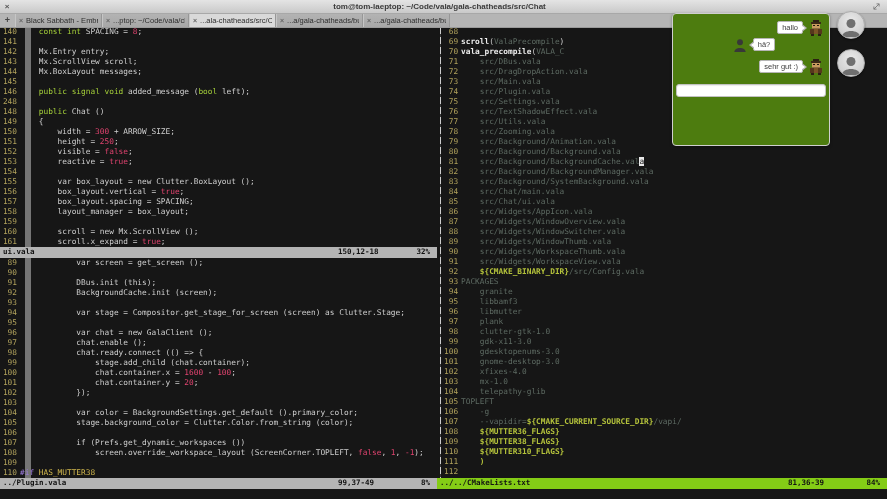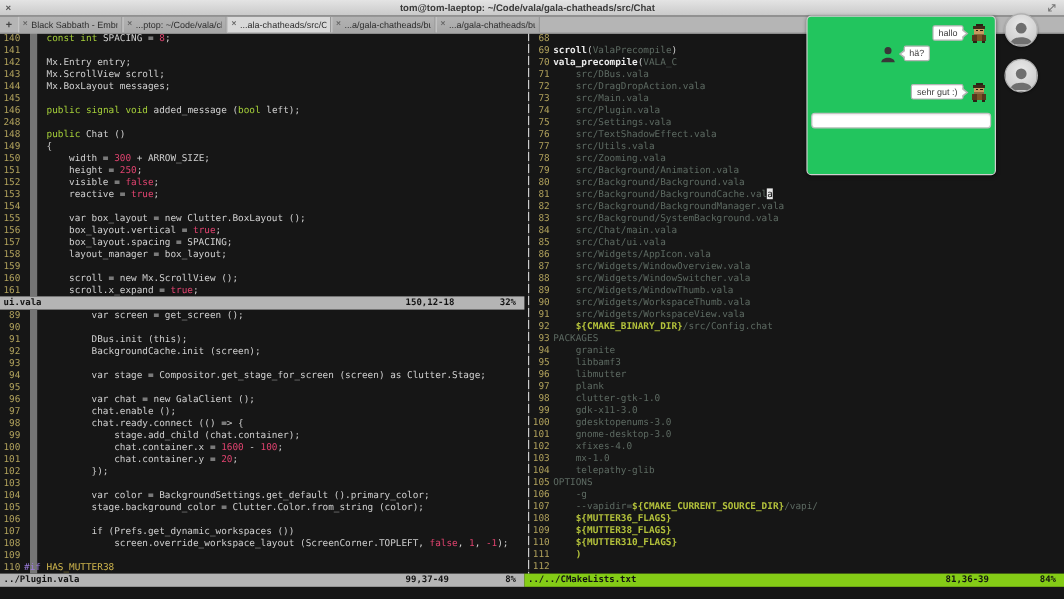--- a/index.html
+++ b/index.html
@@ -47,28 +47,28 @@
     display:flex;align-items:flex-start;font:bold 7.5px "DejaVu Sans Mono",monospace;padding:0 3px;box-sizing:border-box}
   .sbar.active{background:#84cc16}
   .sbar .file{flex:1;white-space:nowrap;overflow:hidden}
   .sbar .pos{width:62px}
   .sbar .pct{width:30px;text-align:right;padding-right:4px}
   .sb-lt{left:0;top:220px;width:437px}
   .sb-lb{left:0;top:451px;width:437px}
   .sb-r{left:437px;top:451px;width:450px}
 
   
-  .chatpanel{position:absolute;left:672px;top:13px;width:158px;height:133px;background:#22c55e;
+  .chatpanel{position:absolute;left:672px;top:13px;width:158px;height:133px;background:#4d7c0f;
     border:1px solid #cfcfcf;border-radius:4px;box-sizing:border-box;z-index:30;
     box-shadow:0 1px 3px rgba(0,0,0,.35);font-family:"Liberation Sans",sans-serif}
   .msgrow{display:flex;align-items:center;min-height:17px}
   .msgrow.right{justify-content:flex-end;padding-right:6px}
   .msgrow.left{justify-content:center;padding-left:6px}
   .msgrow:nth-child(1){margin-top:5px}
-  .msgrow:nth-child(3){margin-top:15px}
+  .msgrow:nth-child(3){margin-top:5px}
   .bubble{position:relative;background:#fff;border:1px solid #b5b5b5;border-radius:2px;
     padding:1px 4px;font-size:7.5px;color:#3d3d3d;white-space:nowrap}
   .bubble.r::before{content:"";position:absolute;right:-5px;top:50%;margin-top:-4px;
     border-left:5px solid #b5b5b5;border-top:4px solid transparent;border-bottom:4px solid transparent}
   .bubble.r::after{content:"";position:absolute;right:-3px;top:50%;margin-top:-3px;
     border-left:4px solid #fff;border-top:3px solid transparent;border-bottom:3px solid transparent}
   .bubble.l::before{content:"";position:absolute;left:-5px;top:50%;margin-top:-4px;
     border-right:5px solid #b5b5b5;border-top:4px solid transparent;border-bottom:4px solid transparent}
   .bubble.l::after{content:"";position:absolute;left:-3px;top:50%;margin-top:-3px;
     border-right:4px solid #fff;border-top:3px solid transparent;border-bottom:3px solid transparent}
@@ -203,34 +203,34 @@
       <div class="vrow"><span class="lnum"> 82</span><span><span class="c-m">    src/Background/BackgroundManager.vala</span></span></div>
       <div class="vrow"><span class="lnum"> 83</span><span><span class="c-m">    src/Background/SystemBackground.vala</span></span></div>
       <div class="vrow"><span class="lnum"> 84</span><span><span class="c-m">    src/Chat/main.vala</span></span></div>
       <div class="vrow"><span class="lnum"> 85</span><span><span class="c-m">    src/Chat/ui.vala</span></span></div>
       <div class="vrow"><span class="lnum"> 86</span><span><span class="c-m">    src/Widgets/AppIcon.vala</span></span></div>
       <div class="vrow"><span class="lnum"> 87</span><span><span class="c-m">    src/Widgets/WindowOverview.vala</span></span></div>
       <div class="vrow"><span class="lnum"> 88</span><span><span class="c-m">    src/Widgets/WindowSwitcher.vala</span></span></div>
       <div class="vrow"><span class="lnum"> 89</span><span><span class="c-m">    src/Widgets/WindowThumb.vala</span></span></div>
       <div class="vrow"><span class="lnum"> 90</span><span><span class="c-m">    src/Widgets/WorkspaceThumb.vala</span></span></div>
       <div class="vrow"><span class="lnum"> 91</span><span><span class="c-m">    src/Widgets/WorkspaceView.vala</span></span></div>
-      <div class="vrow"><span class="lnum"> 92</span><span><span class="c-g">    ${CMAKE_BINARY_DIR}</span><span class="c-m">/src/Config.chat</span></span></div>
+      <div class="vrow"><span class="lnum"> 92</span><span><span class="c-g">    ${CMAKE_BINARY_DIR}</span><span class="c-m">/src/Config.vala</span></span></div>
       <div class="vrow"><span class="lnum"> 93</span><span><span class="c-m">PACKAGES</span></span></div>
       <div class="vrow"><span class="lnum"> 94</span><span><span class="c-m">    granite</span></span></div>
       <div class="vrow"><span class="lnum"> 95</span><span><span class="c-m">    libbamf3</span></span></div>
       <div class="vrow"><span class="lnum"> 96</span><span><span class="c-m">    libmutter</span></span></div>
       <div class="vrow"><span class="lnum"> 97</span><span><span class="c-m">    plank</span></span></div>
       <div class="vrow"><span class="lnum"> 98</span><span><span class="c-m">    clutter-gtk-1.0</span></span></div>
       <div class="vrow"><span class="lnum"> 99</span><span><span class="c-m">    gdk-x11-3.0</span></span></div>
       <div class="vrow"><span class="lnum">100</span><span><span class="c-m">    gdesktopenums-3.0</span></span></div>
       <div class="vrow"><span class="lnum">101</span><span><span class="c-m">    gnome-desktop-3.0</span></span></div>
       <div class="vrow"><span class="lnum">102</span><span><span class="c-m">    xfixes-4.0</span></span></div>
       <div class="vrow"><span class="lnum">103</span><span><span class="c-m">    mx-1.0</span></span></div>
       <div class="vrow"><span class="lnum">104</span><span><span class="c-m">    telepathy-glib</span></span></div>
-      <div class="vrow"><span class="lnum">105</span><span><span class="c-m">OPTIONS</span></span></div>
+      <div class="vrow"><span class="lnum">105</span><span><span class="c-m">TOPLEFT</span></span></div>
       <div class="vrow"><span class="lnum">106</span><span><span class="c-m">    -g</span></span></div>
       <div class="vrow"><span class="lnum">107</span><span><span class="c-m">    --vapidir=</span><span class="c-g">${CMAKE_CURRENT_SOURCE_DIR}</span><span class="c-m">/vapi/</span></span></div>
       <div class="vrow"><span class="lnum">108</span><span><span class="c-g">    ${MUTTER36_FLAGS}</span></span></div>
       <div class="vrow"><span class="lnum">109</span><span><span class="c-g">    ${MUTTER38_FLAGS}</span></span></div>
       <div class="vrow"><span class="lnum">110</span><span><span class="c-g">    ${MUTTER310_FLAGS}</span></span></div>
       <div class="vrow"><span class="lnum">111</span><span><span class="c-g">    )</span></span></div>
       <div class="vrow"><span class="lnum">112</span><span></span></div>
     </div>
   <div class="sbar sb-r active">
     <span class="file">../../CMakeLists.txt</span>

